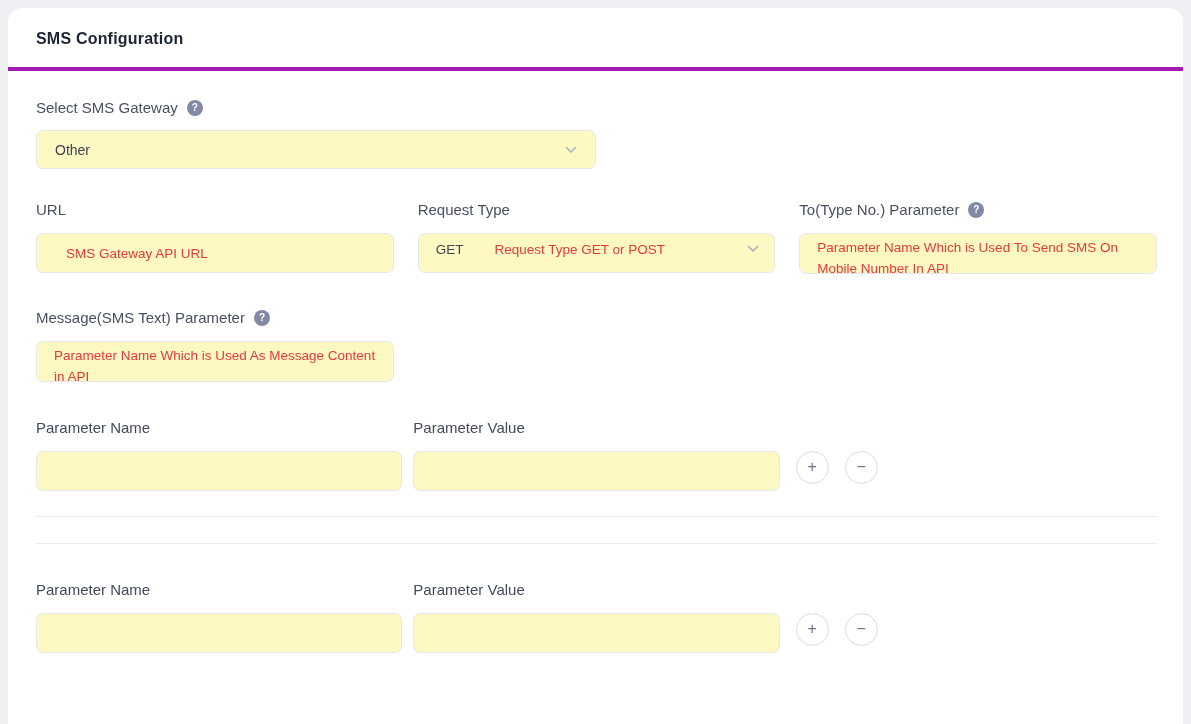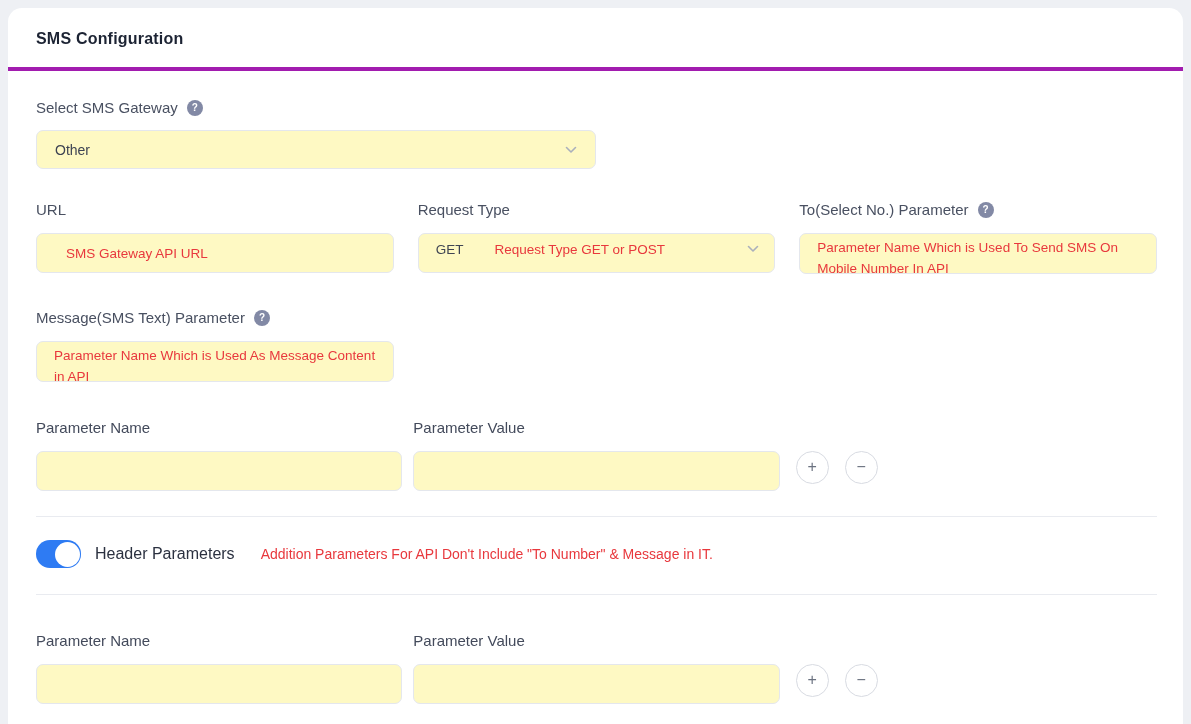--- a/index.html
+++ b/index.html
@@ -210,21 +210,21 @@
           <span class="chevron">
             <svg width="12" height="8" viewBox="0 0 12 8">
                 <polyline points="1.5,1.5 6,6 10.5,1.5" fill="none" stroke="#aab0bc" stroke-width="1.6" stroke-linecap="round" stroke-linejoin="round"></polyline>
               </svg>
           </span>
         </div>
       </div>
       <div>
         <div class="cell-label-row">
           <span class="field-label">
-            <span>To(Select No.) Parameter</span>
+            <span>To(Type No.) Parameter</span>
             <span class="help-icon">?</span>
           </span>
         </div>
         <textarea class="text-area red-ph" placeholder="Parameter Name Which is Used To Send SMS On Mobile Number In API" style=""></textarea>
       </div>
     </div>
 
     <div class="section">
       <div class="cell-label-row">
         <span class="field-label">
@@ -247,27 +247,20 @@
         <input class="text-input" type="text" style="">
       </div>
       <div class="plus-minus">
         <button class="round-btn">+</button>
         <button class="round-btn">−</button>
       </div>
     </div>
 
     <div class="divider"></div>
 
-    <div class="toggle-row">
-      <div class="toggle">
-        <div class="knob"></div>
-      </div>
-      <span class="toggle-label">Header Parameters</span>
-      <span class="toggle-note">Addition Parameters For API Don't Include "To Number" &amp; Message in IT.</span>
-    </div>
 
     <div class="divider divider-2"></div>
 
     <div class="param-row param-row-2">
       <div>
         <span class="pm-label">Parameter Name</span>
         <input class="text-input" type="text" style="">
       </div>
       <div>
         <span class="pm-label">Parameter Value</span>

